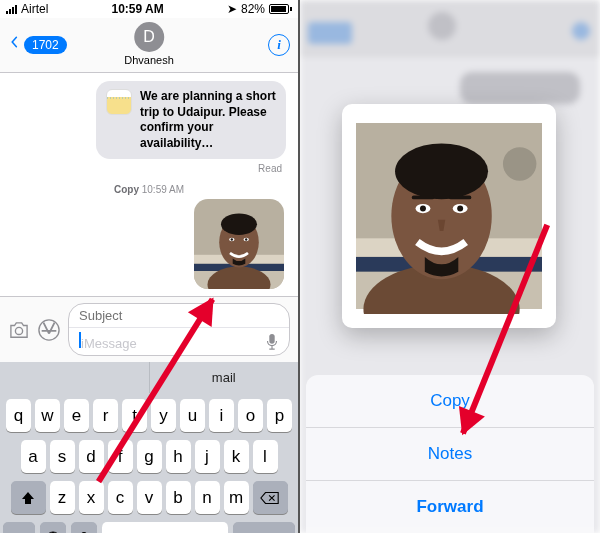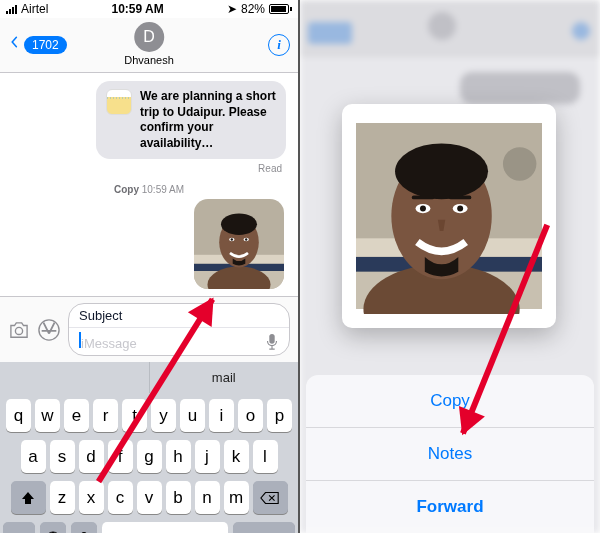--- a/index.html
+++ b/index.html
@@ -103,21 +103,21 @@
     }
 
     
     .input-area {
       background: #fafafa; border-top: 1px solid #c8c7cc;
       padding: 6px 8px;
     }
     .input-row { display: flex; align-items: center; gap: 8px; }
     .input-fields { flex: 1; border: 1px solid #c8c7cc; border-radius: 16px; overflow: hidden; background: #fff; }
     .subject-field, .message-field { padding: 4px 10px; font-size: 13px; }
-    .subject-field { border-bottom: 1px solid #e5e5ea; color: #0f172a; }
+    .subject-field { border-bottom: 1px solid #e5e5ea; color: #737373; }
     .message-field { color: #8e8e93; display: flex; align-items: center; justify-content: space-between; }
     .message-field .cursor { color: #007aff; border-left: 2px solid #007aff; height: 16px; display: inline-block; }
     .mic-icon { color: #8e8e93; }
     .camera-icon, .appstore-icon { color: #8e8e93; }
 
     
     .suggestion-bar {
       display: flex; background: #d1d4da;
     }
     .suggestion {

